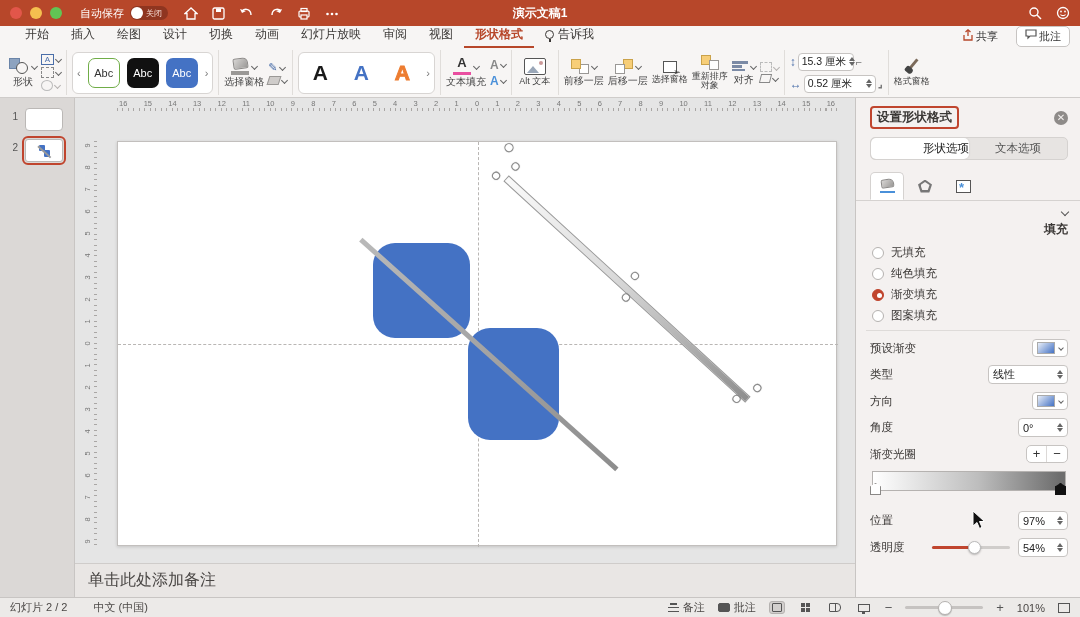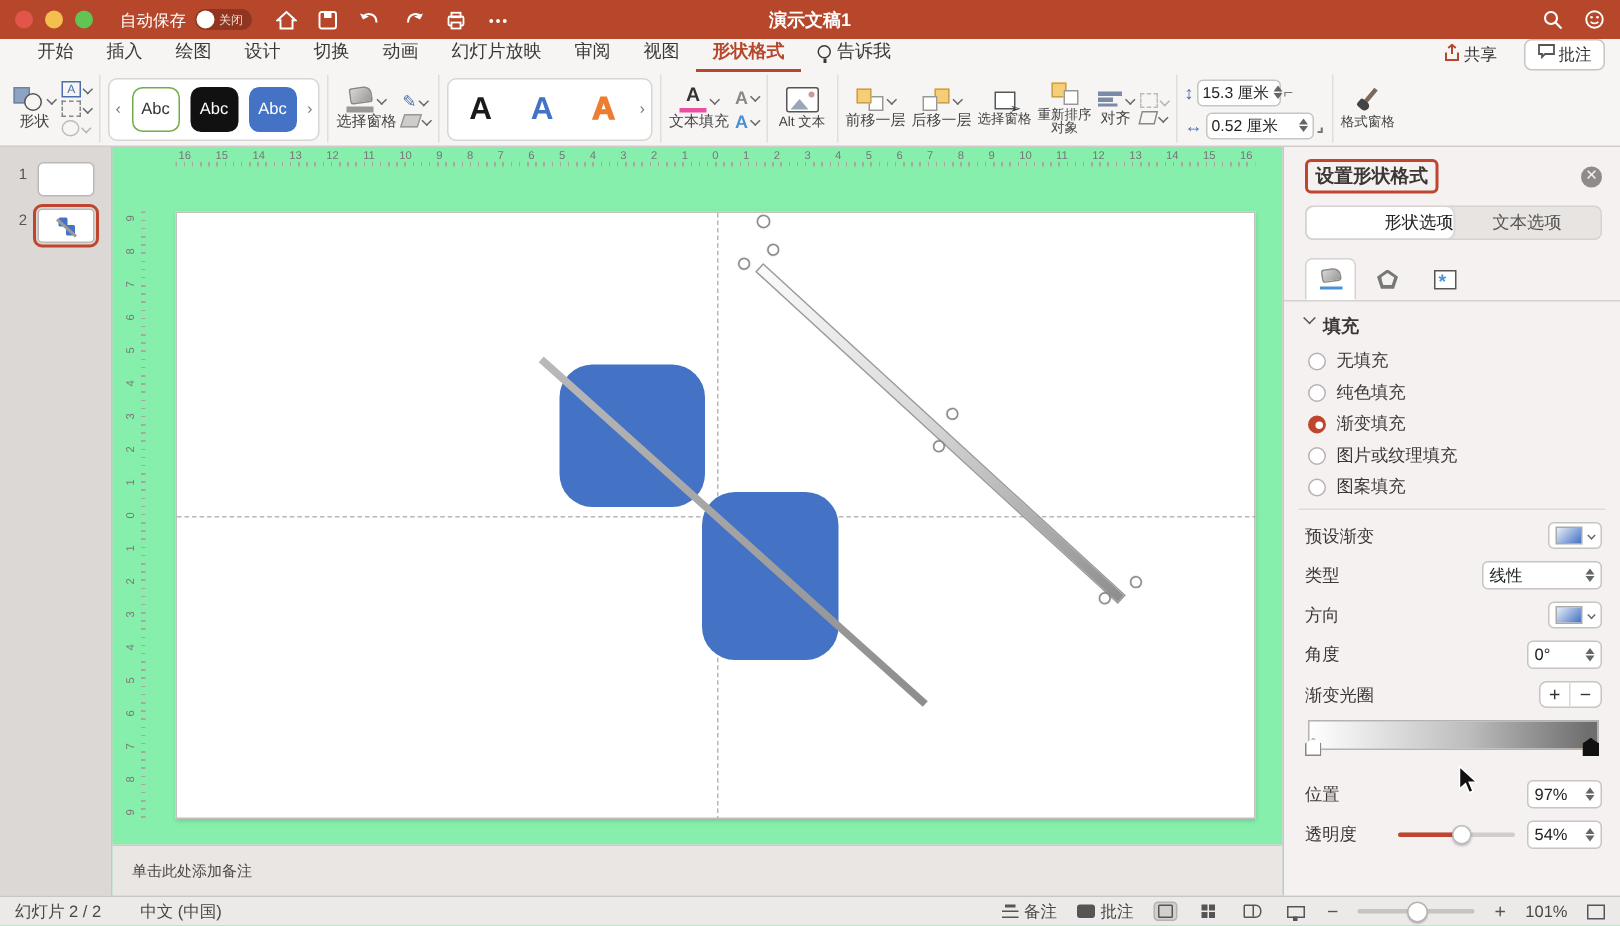--- a/index.html
+++ b/index.html
@@ -83,55 +83,55 @@
   .main { flex:1; display:flex; min-height:0; position:relative; }
 
   .thumbs { width:75px; background:#dbd8d6; border-right:1px solid #c8c5c3; padding:10px 0 0 10px; flex:none; }
   .thumb-row { display:flex; gap:7px; margin-bottom:8px; align-items:flex-start; }
   .thumb-num { font-size:10px; color:#555; width:8px; text-align:right; padding-top:3px; }
   .thumb-box { width:38px; height:23px; background:#fff; border:1px solid #bbb8b6; border-radius:4px; position:relative; }
   .thumb-box.sel { outline:2.5px solid #c0452e; outline-offset:1px; border-radius:3px; }
   .mini-sq { position:absolute; background:#4472c4; border-radius:1px; }
   .mini-line { position:absolute; width:17px; height:1.5px; background:#999; transform:rotate(42deg); }
 
-  .canvas { flex:1; position:relative; background:#86efac; min-width:0; }
+  .canvas { flex:1; position:relative; background:#e5e5e5; min-width:0; }
   .ruler-top { position:absolute; left:42px; top:1px; width:720px; height:14px; }
   .rtopnums { display:flex; justify-content:space-between; font-size:7.5px; color:#777; padding:0 2px; }
   .rticks { height:3px; margin-top:0px; background:repeating-linear-gradient(90deg,#a9a6a4 0 1px,transparent 1px 5.45px); }
   .ruler-left { position:absolute; left:6px; top:43px; width:12px; height:405px; display:flex; flex-direction:column; justify-content:space-between; align-items:center; font-size:7.5px; color:#777; }
   .ruler-left span { transform:rotate(-90deg); display:block; }
   .ruler-left-ticks { position:absolute; left:19px; top:43px; width:3px; height:405px; background:repeating-linear-gradient(180deg,#a9a6a4 0 1px,transparent 1px 5.45px); }
 
   .slide { position:absolute; left:42px; top:43px; width:720px; height:405px; background:#fff; border:1px solid #c2bfbd; box-shadow:0 1px 3px rgba(0,0,0,.15); }
   .guide-v { position:absolute; left:360px; top:0; width:0; height:405px; border-left:1px dashed #b9b6b4; }
   .guide-h { position:absolute; left:0; top:202px; width:720px; height:0; border-top:1px dashed #b9b6b4; }
   .bluesq { position:absolute; background:#4472c4; border-radius:22px; }
   .grayline { position:absolute; left:199px; top:210px; width:344px; height:4.5px; background:linear-gradient(90deg,#b9b9b9,#8d8d8d); transform:rotate(41.9deg); }
   .selline { position:absolute; left:345px; top:143px; width:328px; height:8px; background:linear-gradient(90deg,#fafafa,#d9d9d9 45%,#8e8e8e); border:0.5px solid #9a9a9a; transform:rotate(42.5deg); }
   .hdl { position:absolute; width:8px; height:8px; background:#fff; border:1px solid #8a8a8a; border-radius:50%; box-shadow:0 0 1px rgba(0,0,0,.4); }
   .hdl.rot { width:9px; height:9px; border-radius:50%; }
 
-  .notes-strip { position:absolute; left:0; right:0; bottom:0; height:34px; background:#e9e6e4; border-top:1px solid #cfccca; display:flex; align-items:center; padding-left:13px; color:#4a4745; font-size:10px; }
+  .notes-strip { position:absolute; left:0; right:0; bottom:0; height:34px; background:#e9e6e4; border-top:1px solid #cfccca; display:flex; align-items:center; padding-left:13px; color:#4a4745; font-size:16px; }
 
   
   .panel { width:225px; background:#f4f1f0; border-left:1px solid #c8c5c3; flex:none; padding:8px 12px 0 14px; position:relative; font-size:11.5px; }
   .p-title-row { display:flex; align-items:center; margin-bottom:8px; }
   .p-title { font-size:12.5px; font-weight:bold; color:#3b3836; border:2px solid #c0452e; border-radius:4px; padding:1px 5px; }
   .p-close { margin-left:auto; width:14px; height:14px; border-radius:50%; background:#8e8b89; color:#f4f1f0; font-size:10px; line-height:14px; text-align:center; }
   .p-tabs { display:flex; background:#e7e4e2; border-radius:5px; border:1px solid #d5d2d0; overflow:hidden; margin-bottom:9px; }
   .p-tab { flex:1; text-align:center; padding:3px 0; font-size:11.5px; color:#555; }
   .p-tab.active { background:#fff; color:#222; border-radius:5px; box-shadow:0 0 2px rgba(0,0,0,.15);text-align:right; }
   .p-icontabs { display:flex; align-items:flex-end; gap:4px; border-bottom:1px solid #d5d2d0; margin:0 -12px 0 -14px; padding:0 14px; height:32px; }
   .p-icontab { width:34px; height:28px; display:flex; align-items:center; justify-content:center; border-radius:5px 5px 0 0; }
   .p-icontab.active { background:#fff; border:1px solid #d5d2d0; border-bottom-color:#fff; }
   .pent { width:14px; height:13px; background:#777; clip-path:polygon(50% 0,100% 38%,81% 100%,19% 100%,0 38%); position:relative; }
   .pent:after { content:""; position:absolute; left:2.5px; top:2.5px; width:9px; height:8px; background:#f4f1f0; clip-path:polygon(50% 0,100% 38%,81% 100%,19% 100%,0 38%); }
   .sizeprop { width:15px; height:13px; border:1.3px solid #555; position:relative; background:#fff; }
   .sizeprop:after { content:"*"; position:absolute; left:2.5px; top:-1px; color:#4a90d9; font-size:13px; font-weight:bold; }
-  .sec-hd { display:flex; align-items:flex-start; gap:6px; font-weight:bold; color:#3b3836; margin:8px 0 7px; font-size:12px; }
+  .sec-hd { display:flex; align-items:flex-end; gap:6px; font-weight:bold; color:#3b3836; margin:8px 0 7px; font-size:12px;flex-direction:column; }
   .chv-d { width:6px; height:6px; border-right:1.4px solid #555; border-bottom:1.4px solid #555; transform:rotate(45deg); }
   .radio-row { display:flex; align-items:center; gap:7px; margin:0 0 6px 2px; color:#3b3836; }
   .radio { width:12px; height:12px; border-radius:50%; border:1px solid #b5b2b0; background:#fff; flex:none; position:relative; }
   .radio.sel { background:#c0452e; border-color:#c0452e; }
   .radio.sel:after { content:""; position:absolute; left:3.5px; top:3.5px; width:5px; height:5px; background:#fff; border-radius:50%; }
   .p-div { border-top:1px solid #dedbd9; margin:7px -2px 8px -4px; }
   .p-row { display:flex; align-items:center; margin-bottom:8px; min-height:18px; }
   .p-row .plbl { color:#3b3836; }
   .p-row .ctrl { margin-left:auto; }
   .swatch-dd { display:flex; align-items:center; background:#fff; border:1px solid #c7c4c2; border-radius:4px; height:18px; padding:2px 4px; gap:4px; }
@@ -616,24 +616,20 @@
       <div class="radio-row">
           <span class="radio"></span>
           <span>纯色填充</span>
         </div>
       <div class="radio-row">
           <span class="radio sel"></span>
           <span>渐变填充</span>
         </div>
       <div class="radio-row">
           <span class="radio"></span>
-          <span>图片或纹理填充</span>
-        </div>
-      <div class="radio-row">
-          <span class="radio"></span>
           <span>图案填充</span>
         </div>
 
       <div class="p-div"></div>
 
       <div class="p-row">
         <span class="plbl">预设渐变</span>
         <span class="ctrl swatch-dd">
             <span class="swatch"></span>
             <span class="chv" style="width:4px;height:4px;"></span>

